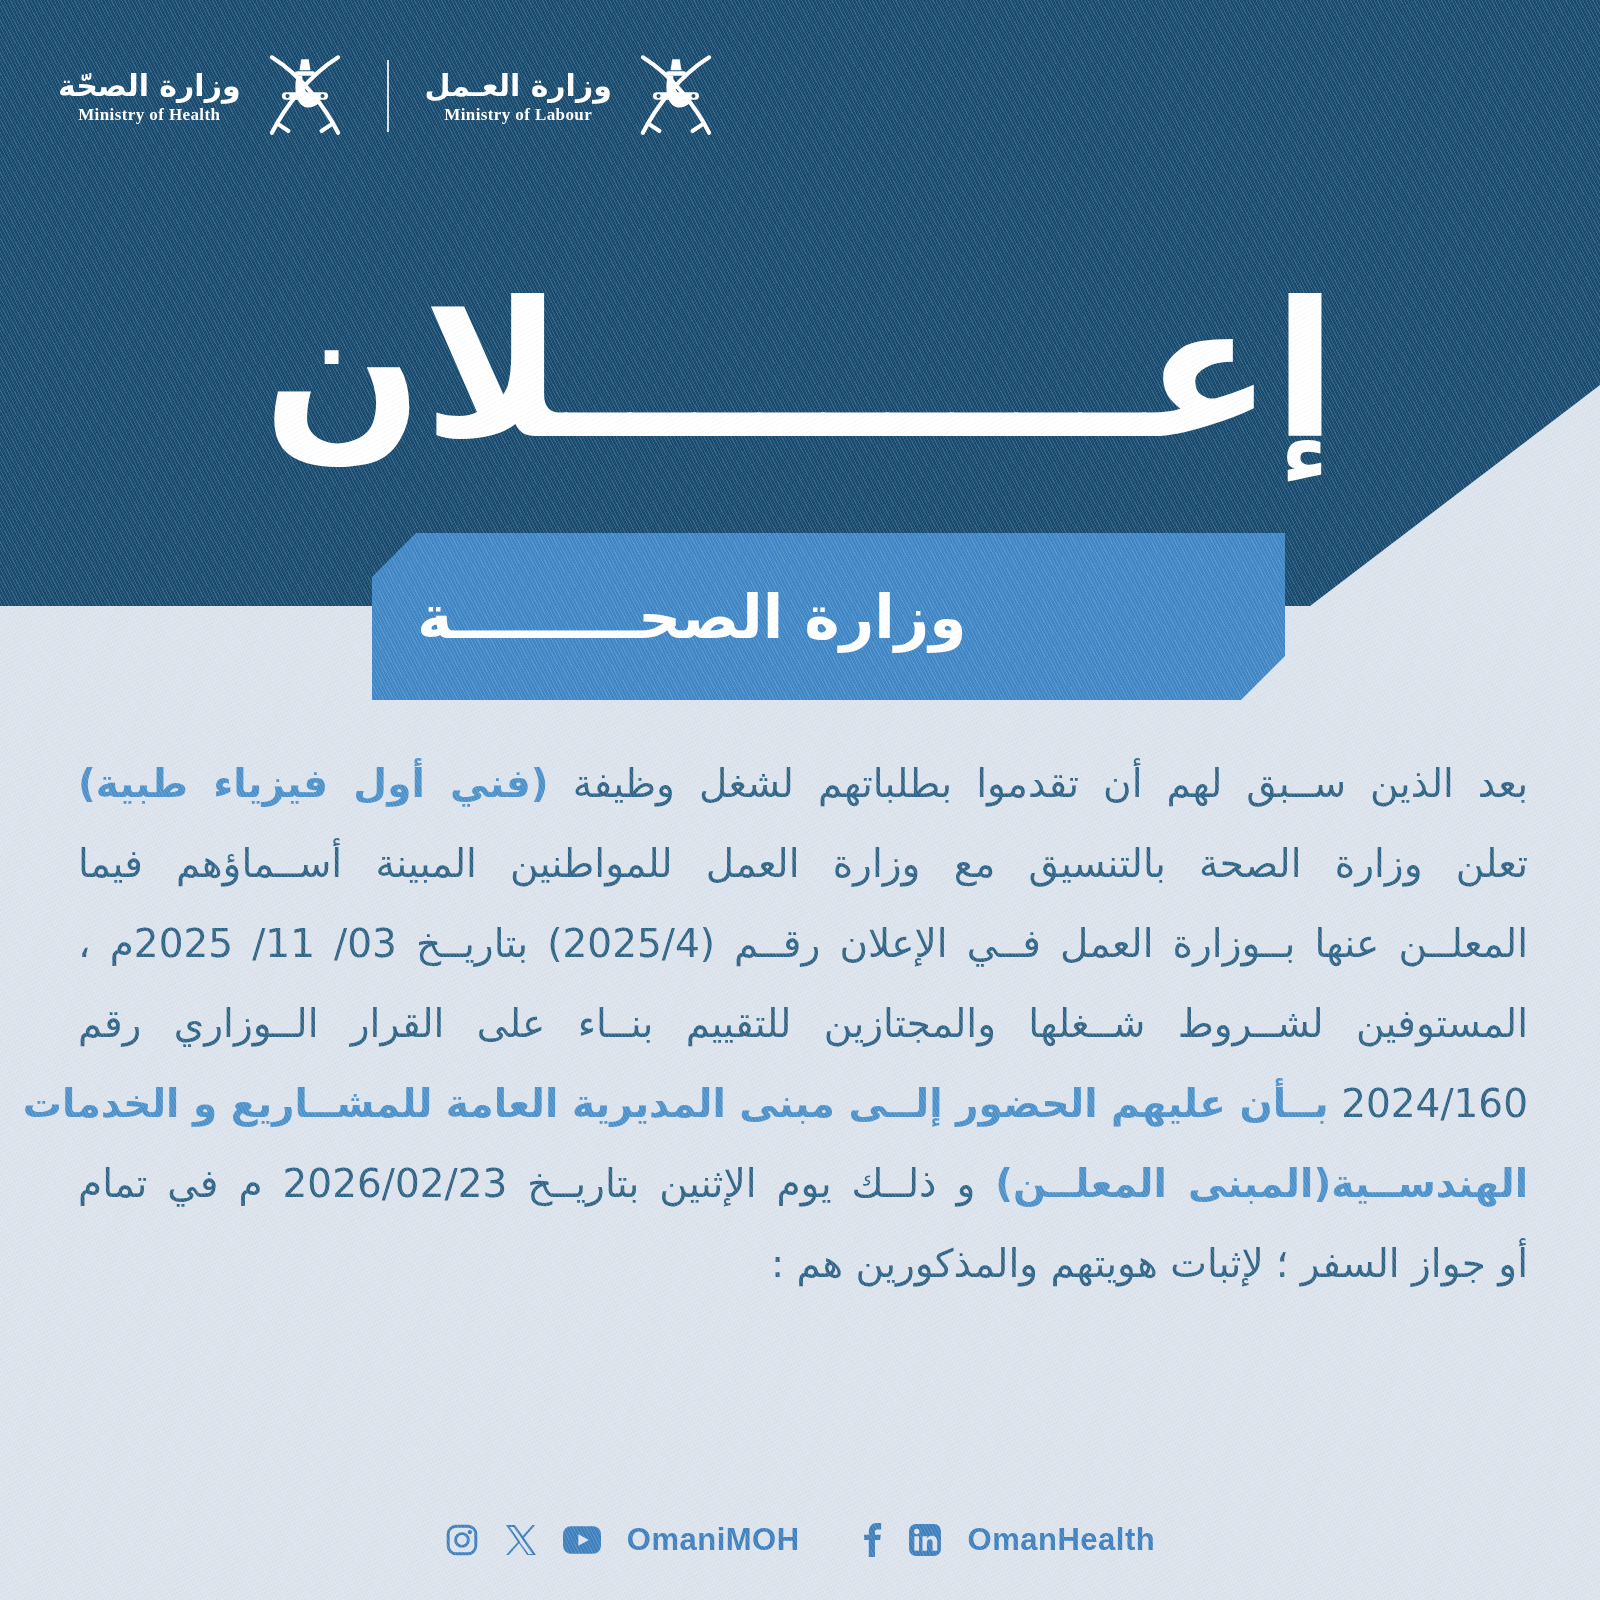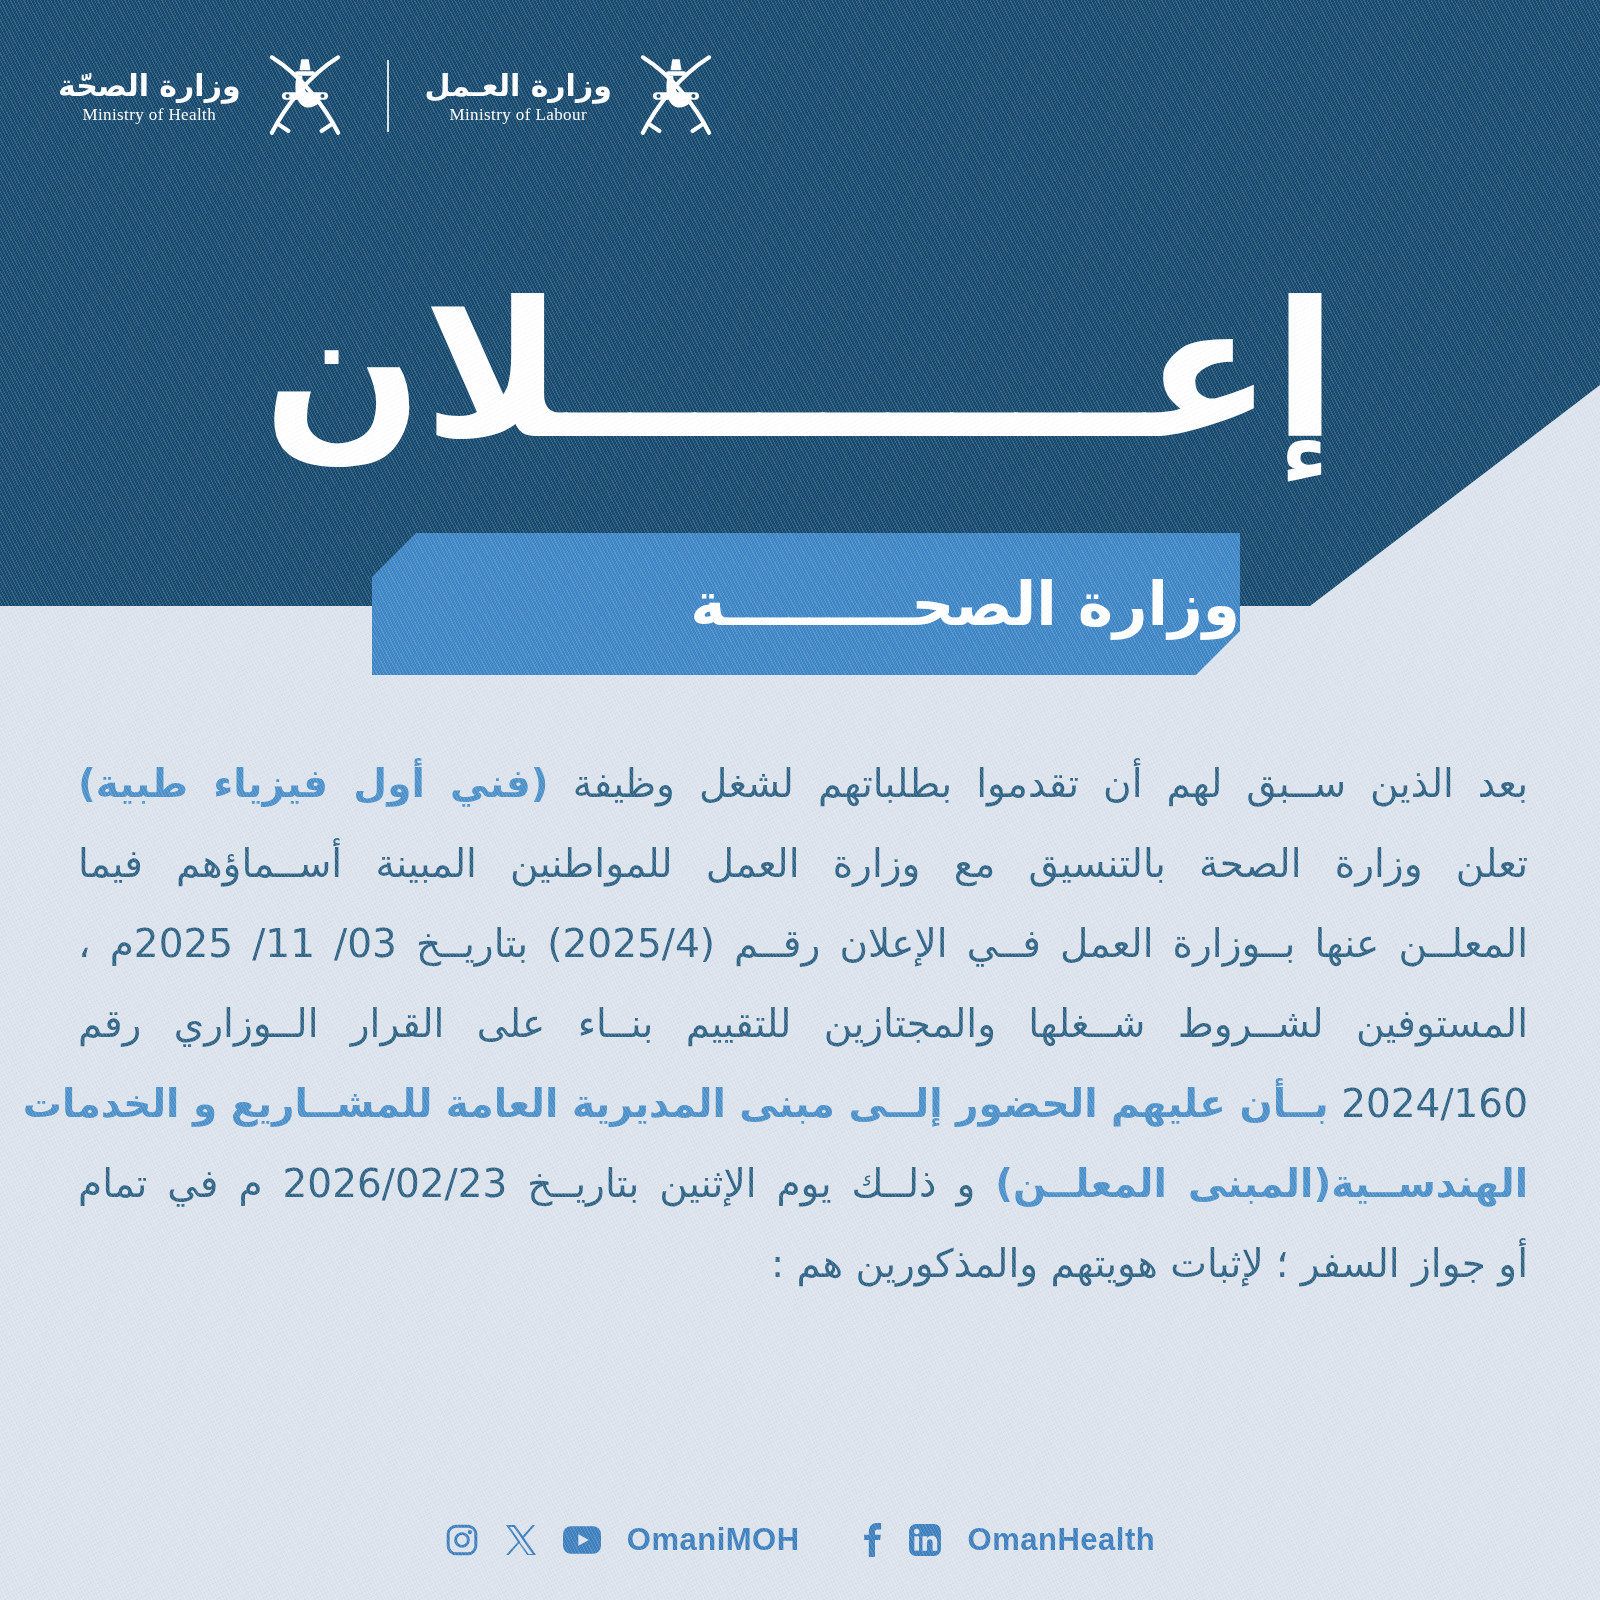--- a/index.html
+++ b/index.html
@@ -22,36 +22,36 @@
     clip-path:polygon(0 0,1600px 0,1600px 385px,1310px 606px,0 606px);
   }
   
   .logos{
     position:absolute;top:48px;left:58px;z-index:3;color:#fff;
     display:flex;align-items:center;gap:36px;direction:ltr;
   }
   .logo{display:flex;align-items:center;gap:18px}
   .logo-text{text-align:center}
   .logo-ar{font-size:30px;font-weight:bold;line-height:1.25;white-space:nowrap}
-  .logo-en{font-size:17px;font-family:"Liberation Serif",serif;font-weight:normal;letter-spacing:.4px;white-space:nowrap}
+  .logo-en{font-size:17px;font-family:"Liberation Serif",serif;font-weight:bold;letter-spacing:.4px;white-space:nowrap}
   .logo-divider{width:2px;height:72px;background:rgba(255,255,255,.85)}
   .emblem{width:92px;height:96px;flex:0 0 auto}
   
   .title{
     position:absolute;top:268px;left:0;right:0;z-index:2;
     text-align:center;color:#ffffff;font-size:188px;font-weight:bold;
     direction:rtl;line-height:1.1;
   }
   
   .ribbon{
-    position:absolute;top:533px;left:372px;width:868px;height:142px;z-index:2;
+    position:absolute;top:533px;left:372px;width:868px;height:167px;z-index:2;
     background:#3e86c5;
     clip-path:polygon(44px 0,100% 0,100% calc(100% - 44px),calc(100% - 44px) 100%,0 100%,0 44px);
-    display:flex;align-items:center;justify-content:flex-start;
-    color:#fff;font-size:60px;font-weight:bold;direction:rtl;
+    display:flex;align-items:center;justify-content:flex-end;
+    color:#fff;font-size:60px;font-weight:bold;direction:rtl;padding-left:45px;
   }
   
   .body-text{
     position:absolute;top:744px;left:78px;width:1450px;z-index:2;direction:rtl;
   }
   .line{
     height:80px;line-height:80px;font-size:39px;color:#2f6385;
     text-align:justify;text-align-last:justify;white-space:nowrap;
   }
   .line.last{text-align-last:right}

